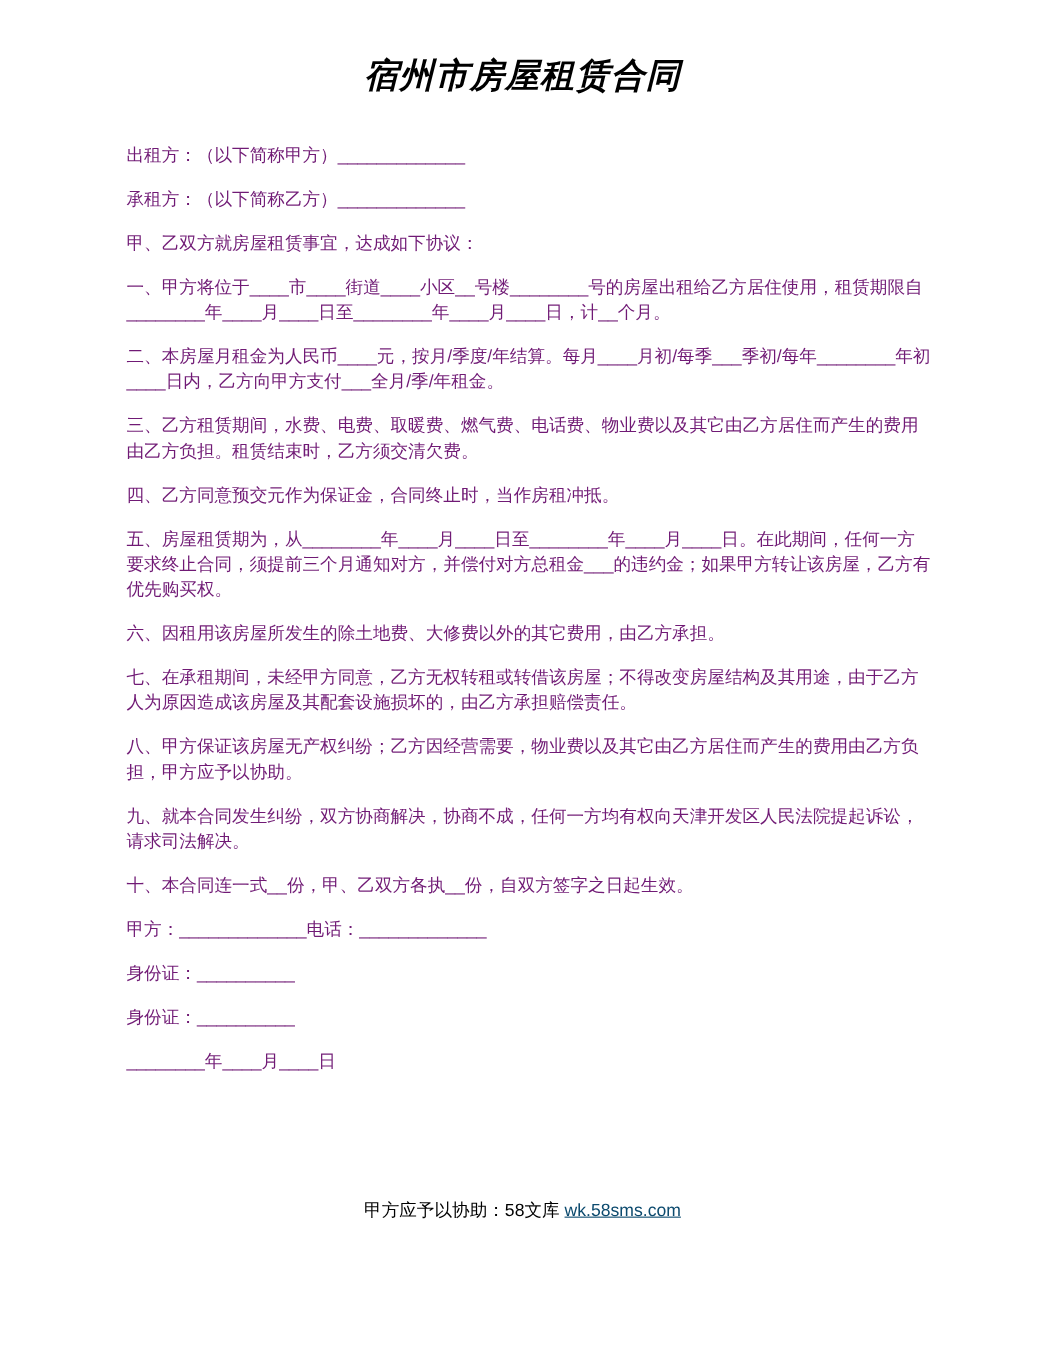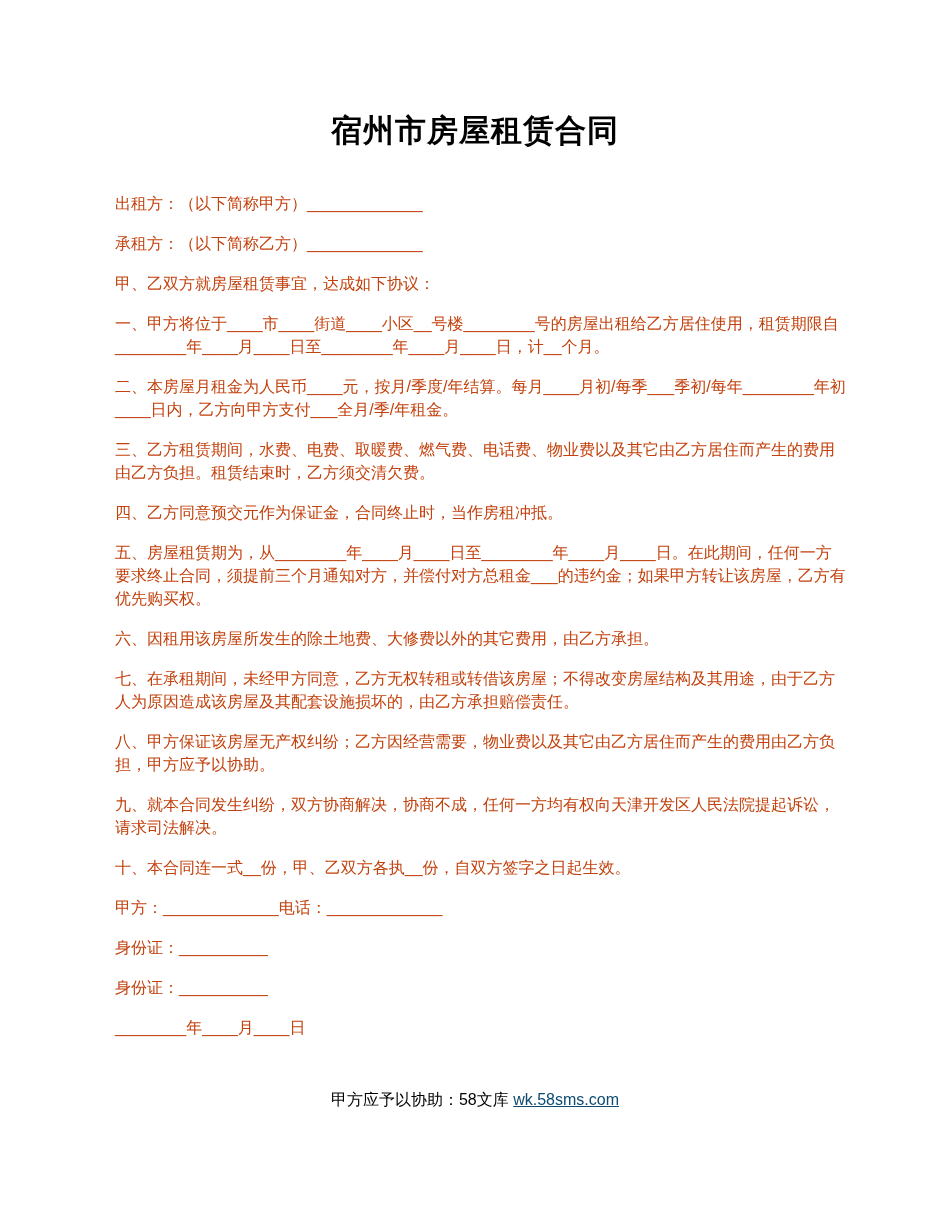--- a/index.html
+++ b/index.html
@@ -15,33 +15,34 @@
     }
     .page {
       position: relative;
       width: 950px;
       height: 1230px;
       overflow: hidden;
       background: #ffffff;
     }
     .doc-title {
       margin: 0;
-      padding-top: 110px;
+      padding-top: 48px;
       text-align: center;
       font-size: 31px;
       font-weight: bold;
       letter-spacing: 1px;
       color: #000000;
+      font-style: italic;
     }
     .doc-body {
       margin: 40px 0 0 115px;
       width: 732px;
       font-size: 16px;
       line-height: 23px;
-      color: #c2410c;
+      color: #701a75;
     }
     .doc-body p {
       margin: 0 0 17px 0;
       word-break: break-all;
     }
     .doc-footer {
       position: absolute;
       left: 0;
       right: 0;
       top: 1090px;

